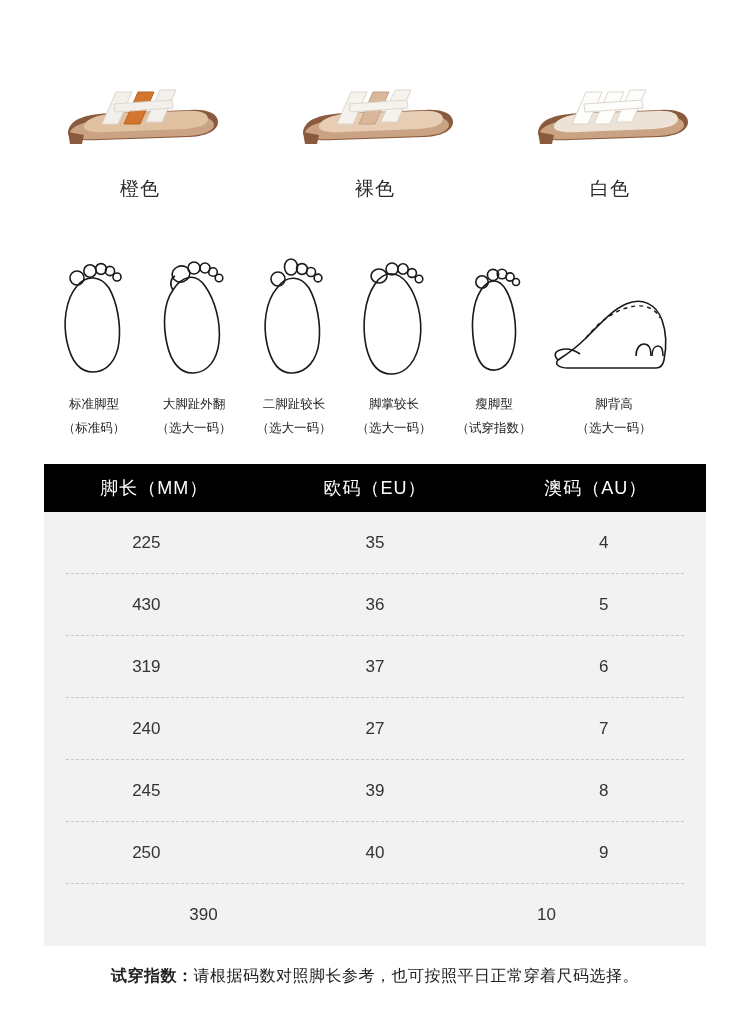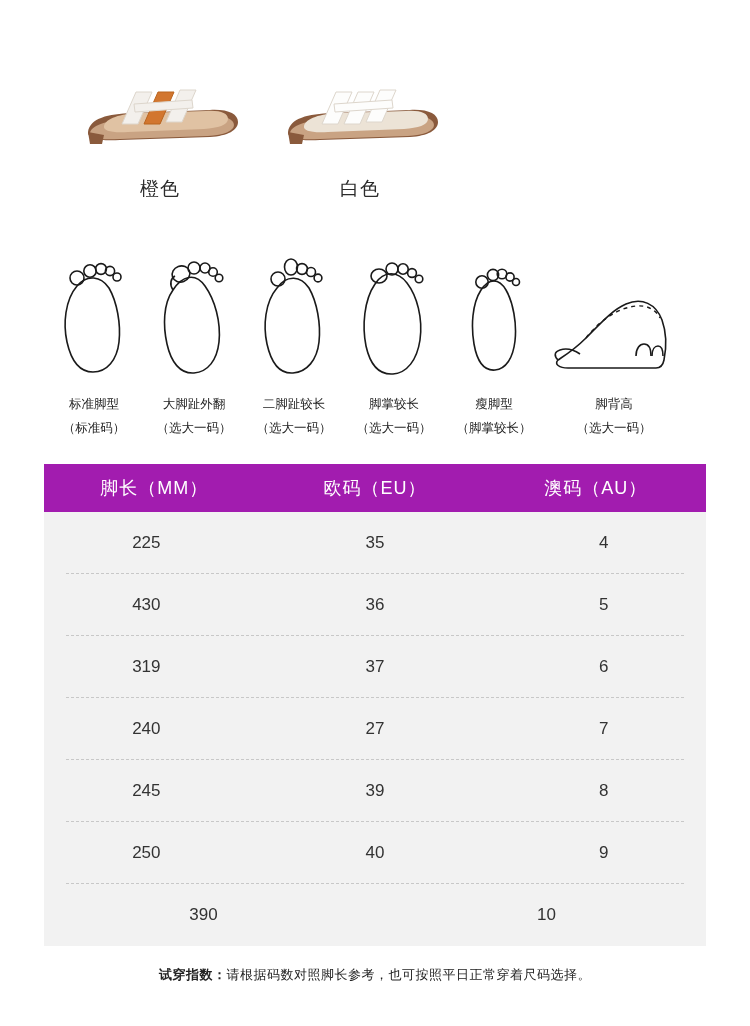--- a/index.html
+++ b/index.html
@@ -12,21 +12,22 @@
     height: 1026px;
     font-family: "Liberation Sans", sans-serif;
     color: #222;
     overflow: hidden;
     position: relative;
   }
 
   
   .colors-row {
     display: flex;
-    padding: 40px 40px 0 60px;
+    justify-content: space-between;
+    padding: 40px 40px 0 40px;
     box-sizing: border-box;
   }
   .color-item {
     width: 200px;
     text-align: center;
   }
   .shoe-img {
     width: 200px;
     height: 110px;
     display: block;
@@ -65,21 +66,21 @@
     white-space: nowrap;
   }
 
   
   .size-table {
     margin: 28px 44px 0 44px;
     background: #f2f2f2;
   }
   .table-head {
     display: flex;
-    background: #a21caf;
+    background: #000000;
     color: #ffffff;
     height: 48px;
     align-items: center;
   }
   .table-head > div {
     flex: 1;
     text-align: center;
     font-size: 18px;
     letter-spacing: 1px;
   }
@@ -102,21 +103,21 @@
     left: 22px;
     right: 22px;
     bottom: 0;
     border-bottom: 1px dashed #c8c8c8;
   }
 
   
   .footer-note {
     margin-top: 20px;
     text-align: center;
-    font-size: 13px;
+    font-size: 16px;
     color: #222;
     letter-spacing: 0.5px;
   }
   .footer-note b {
     font-weight: bold;
   }
 </style>
 </head>
 <body>
 
@@ -133,20 +134,33 @@
       <path d="M62 84 L76 52 L92 52 L78 84 Z" fill="#f3f0ec" stroke="#ddd6cc" stroke-width="1"></path>
       <path d="M84 84 L98 52 L114 52 L100 84 Z" fill="#d2762f" stroke="#b9641f" stroke-width="1"></path>
       <path d="M106 82 L120 50 L136 50 L122 82 Z" fill="#f3f0ec" stroke="#ddd6cc" stroke-width="1"></path>
       <path d="M74 64 L132 60 L133 68 L75 72 Z" fill="#f3f0ec" stroke="#ddd6cc" stroke-width="1"></path>
 
       <path d="M28 92 L30 104 L42 104 L44 95 Z" fill="#8a5a3c"></path>
     </svg>
     <div class="color-label">橙色</div>
   </div>
 
+  <div class="color-item">
+    <svg class="shoe-img" viewBox="0 0 200 110">
+      <path d="M28 92 C30 78 48 74 72 73 L150 70 C168 69 178 74 178 82 C178 90 168 96 150 97 L60 100 C40 101 27 99 28 92 Z" fill="#8a5a3c"></path>
+      <path d="M30 93 C32 84 50 80 72 79 L148 76 C164 75 174 79 174 85 C174 91 164 95 148 96 L60 99 C42 100 29 99 30 93 Z" fill="#c9a383"></path>
+      <path d="M44 86 C46 78 60 74 80 73 L146 71 C160 70 168 73 168 79 C168 85 158 88 144 89 L68 92 C52 93 43 91 44 86 Z" fill="#e6cdb3"></path>
+      <path d="M62 84 L76 52 L92 52 L78 84 Z" fill="#f6f3ef" stroke="#ddd6cc" stroke-width="1"></path>
+      <path d="M84 84 L98 52 L114 52 L100 84 Z" fill="#d8b79b" stroke="#c4a083" stroke-width="1"></path>
+      <path d="M106 82 L120 50 L136 50 L122 82 Z" fill="#f6f3ef" stroke="#ddd6cc" stroke-width="1"></path>
+      <path d="M74 64 L132 60 L133 68 L75 72 Z" fill="#f6f3ef" stroke="#ddd6cc" stroke-width="1"></path>
+      <path d="M28 92 L30 104 L42 104 L44 95 Z" fill="#8a5a3c"></path>
+    </svg>
+    <div class="color-label">裸色</div>
+  </div>
 
   <div class="color-item">
     <svg class="shoe-img" viewBox="0 0 200 110">
       <path d="M28 92 C30 78 48 74 72 73 L150 70 C168 69 178 74 178 82 C178 90 168 96 150 97 L60 100 C40 101 27 99 28 92 Z" fill="#8a5a3c"></path>
       <path d="M30 93 C32 84 50 80 72 79 L148 76 C164 75 174 79 174 85 C174 91 164 95 148 96 L60 99 C42 100 29 99 30 93 Z" fill="#c9a383"></path>
       <path d="M44 86 C46 78 60 74 80 73 L146 71 C160 70 168 73 168 79 C168 85 158 88 144 89 L68 92 C52 93 43 91 44 86 Z" fill="#ece3d6"></path>
       <path d="M62 84 L76 52 L92 52 L78 84 Z" fill="#fdfdfc" stroke="#ddd6cc" stroke-width="1"></path>
       <path d="M84 84 L98 52 L114 52 L100 84 Z" fill="#fdfdfc" stroke="#ddd6cc" stroke-width="1"></path>
       <path d="M106 82 L120 50 L136 50 L122 82 Z" fill="#fdfdfc" stroke="#ddd6cc" stroke-width="1"></path>
       <path d="M74 64 L132 60 L133 68 L75 72 Z" fill="#fdfdfc" stroke="#ddd6cc" stroke-width="1"></path>
@@ -225,21 +239,21 @@
       <g fill="none" stroke="#1a1a1a" stroke-width="1.6">
         <path d="M26 52 C17 66 16 88 19 106 C22 123 29 133 40 132 C51 131 58 120 60 103 C62 85 58 64 51 52 C44 40 34 40 26 52 Z"></path>
         <circle cx="27" cy="44" r="6.2"></circle>
         <circle cx="38" cy="37" r="5.6"></circle>
         <circle cx="47" cy="36" r="4.8"></circle>
         <circle cx="55" cy="39" r="4.1"></circle>
         <circle cx="61" cy="44" r="3.5"></circle>
       </g>
     </svg>
     <div class="foot-caption">瘦脚型</div>
-    <div class="foot-caption">（脚掌较长）</div>
+    <div class="foot-caption">（试穿指数）</div>
   </div>
 
   <div class="foot-item wide">
     <svg class="foot-svg" width="140" height="150" viewBox="0 0 140 150">
       <g fill="none" stroke="#1a1a1a" stroke-width="1.6">
         <path d="M14 122 C20 118 30 112 42 100 C56 86 68 72 82 66 C98 59 112 66 118 82 C123 96 122 112 120 122 C119 127 117 130 112 130 L24 130 C15 130 10 126 14 122 Z"></path>
         <path d="M14 122 C10 118 10 114 16 112 C22 110 30 112 36 116"></path>
         <path d="M92 118 C92 110 96 106 100 106 C104 106 107 110 107 118"></path>
         <path d="M108 118 C108 111 111 108 114 108 C117 108 119 111 119 118"></path>
       </g>

